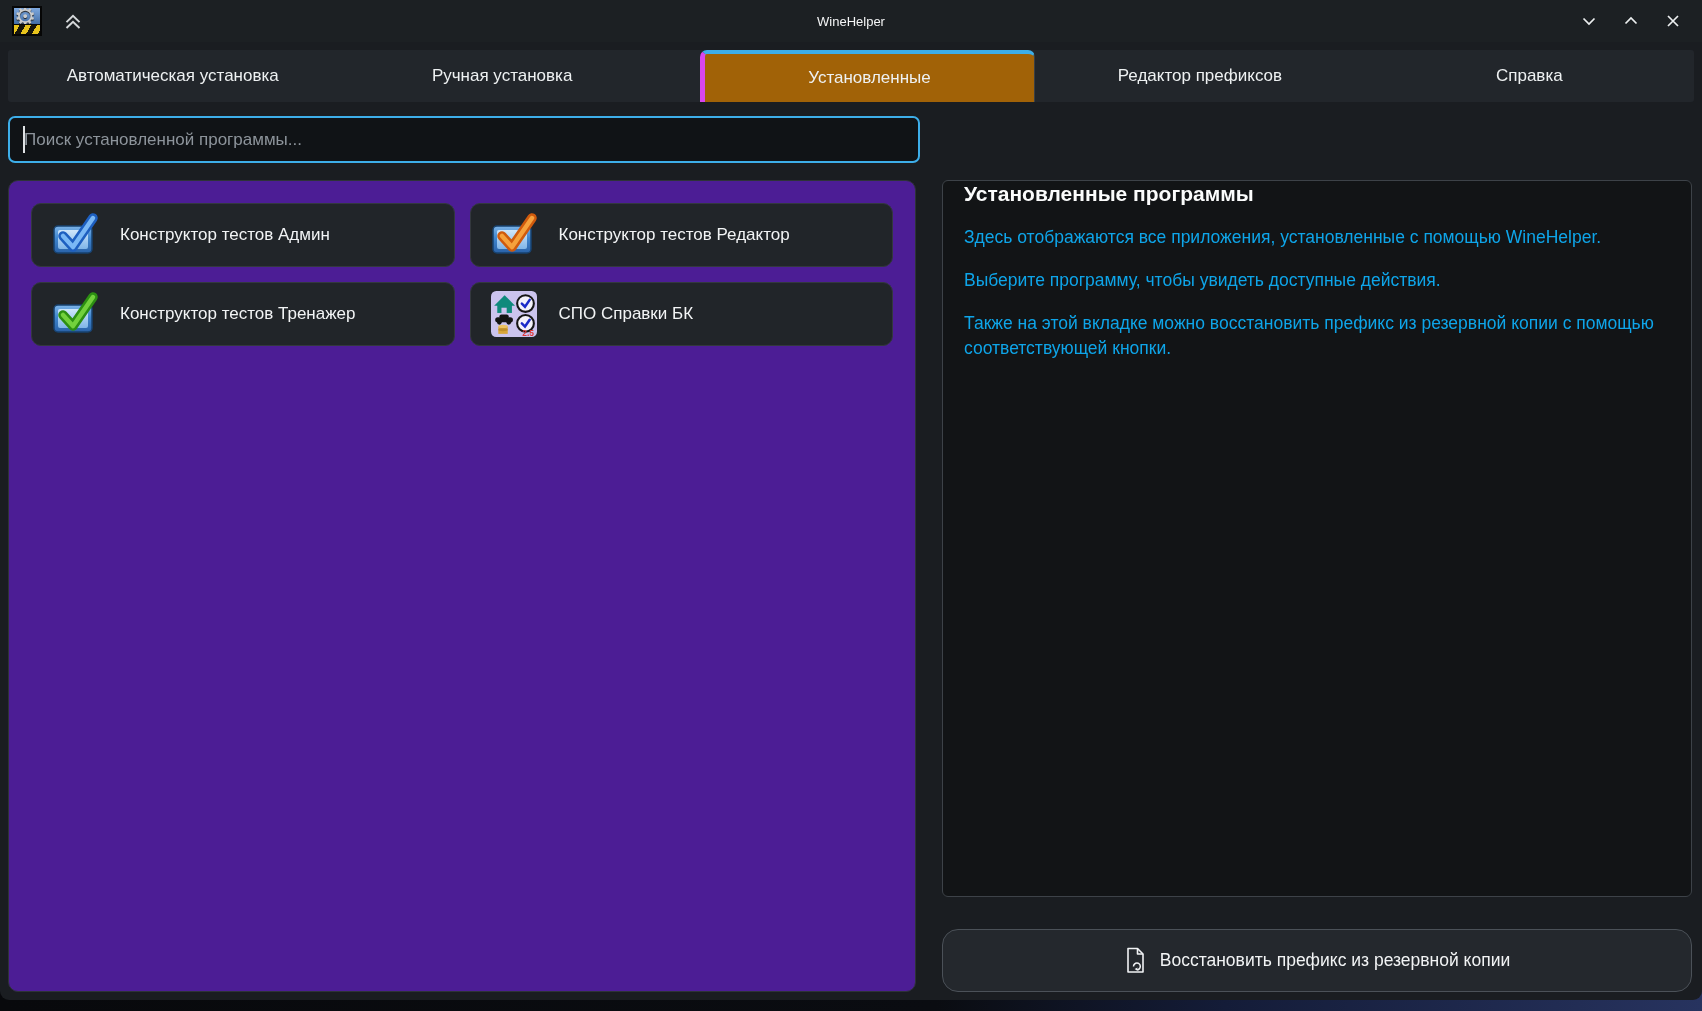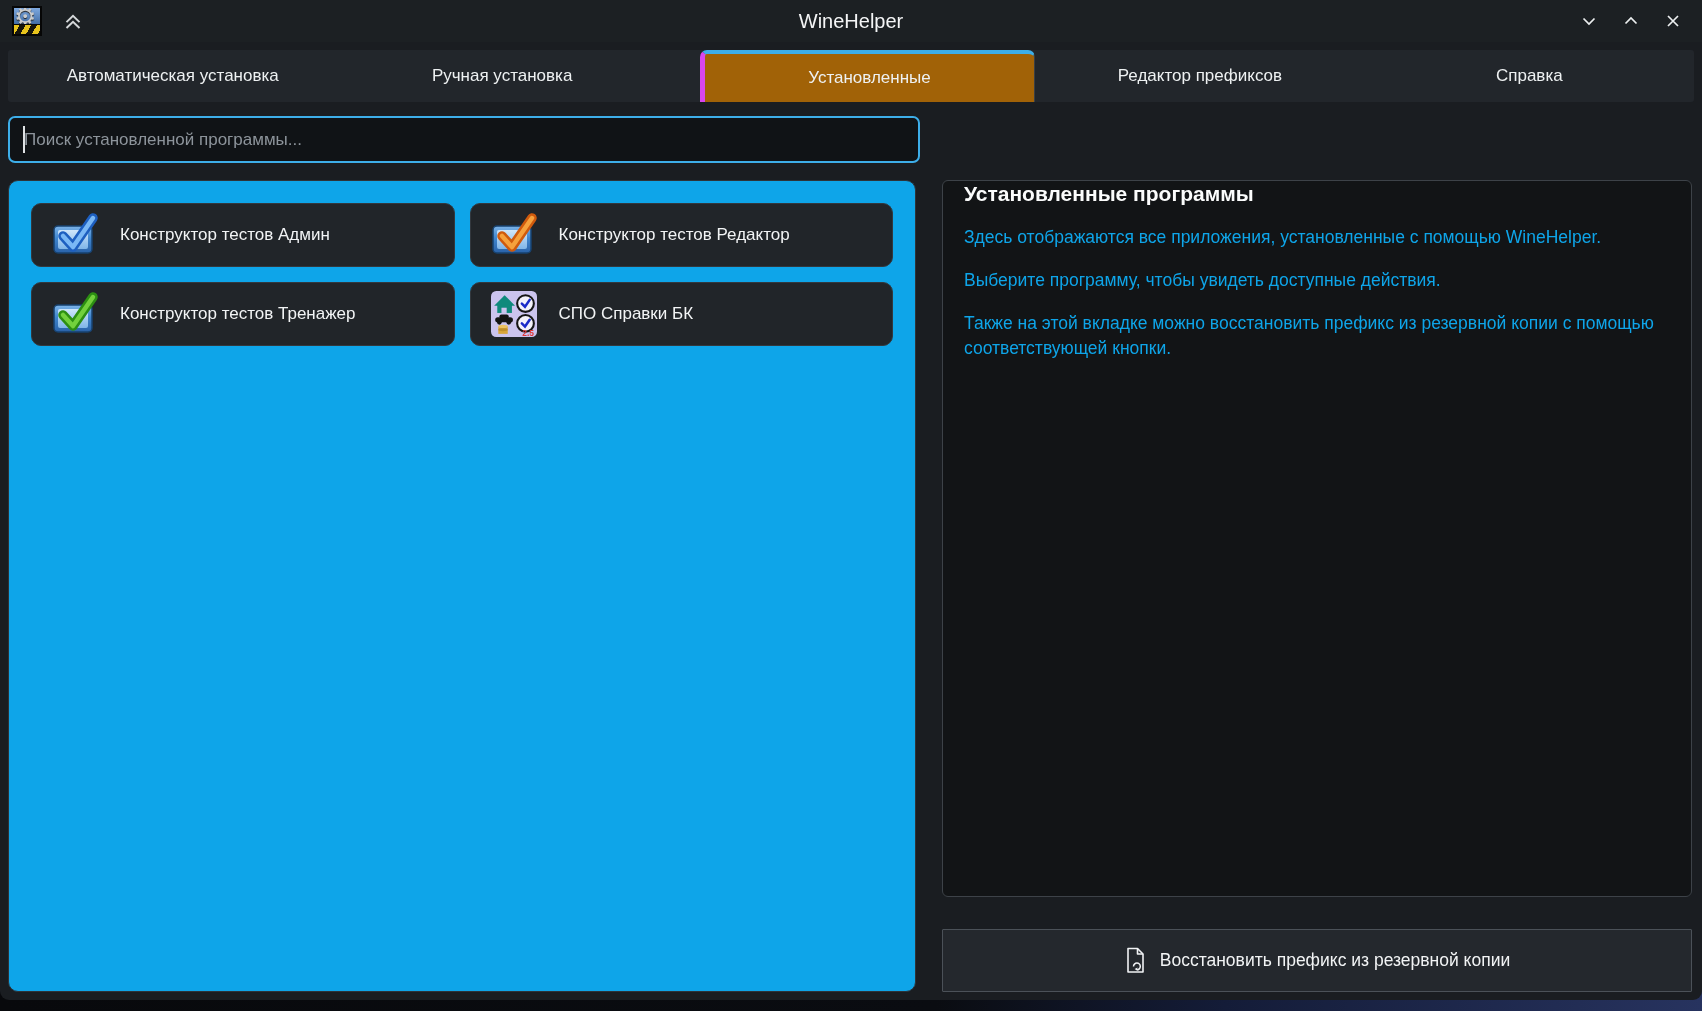--- a/index.html
+++ b/index.html
@@ -33,21 +33,21 @@
     text-shadow:0 1px 1px #222;
   }
   .app-icon .hazard {
     position:absolute; left:0; right:0; bottom:0; height:10px;
     background:repeating-linear-gradient(120deg,#e8c41c 0 5px,#17150c 5px 10px);
     border-top:1px solid #0a0a0a;
   }
   .shade-btn { margin-left:16px; width:30px; height:30px; display:flex; align-items:center; justify-content:center; background:none; border:none; cursor:pointer; }
   .win-title {
     position:absolute; left:0; right:0; text-align:center;
-    font-size:20px; color:#f4f5f6; pointer-events:none;
+    font-size:13px; color:#f4f5f6; pointer-events:none;
   }
   .win-controls { margin-left:auto; display:flex; gap:8px; z-index:2; }
   .win-btn { width:34px; height:34px; display:flex; align-items:center; justify-content:center; background:none; border:none; cursor:pointer; }
   
   .tabbar {
     margin:8px 8px 0 8px; height:52px; flex:none;
     display:flex; background:#22262b; border-radius:3px;
   }
   .tab {
     flex:1 1 0; display:flex; align-items:center; justify-content:center;
@@ -70,21 +70,21 @@
     color:#eef1f2; font-size:17px; padding:0 14px;
     font-family:"Liberation Sans","DejaVu Sans",sans-serif;
     outline:none;
   }
   .search-input::placeholder { color:#8d949b; opacity:1; }
   .caret { position:absolute; left:15px; top:10px; width:2px; height:27px; background:#dfe2e4; }
   .main { flex:1; display:flex; gap:26px; margin-top:17px; min-height:0; }
   
   .prog-panel {
     width:908px; flex:none;
-    background:#0ea5e9; border:1px solid #2e3338; border-radius:10px;
+    background:#4c1d95; border:1px solid #2e3338; border-radius:10px;
     padding:22px;
     display:grid; grid-template-columns:1fr 1fr; gap:15px; align-content:start;
   }
   .prog-card {
     height:64px; background:#212529; border:1px solid #33383e; border-radius:10px;
     display:flex; align-items:center; padding:0 18px; gap:20px;
     cursor:pointer; color:#f2f4f5; font-size:17px;
     font-family:"Liberation Sans","DejaVu Sans",sans-serif;
     text-align:left;
   }
@@ -92,21 +92,21 @@
   
   .right-col { flex:1; display:flex; flex-direction:column; min-width:0; }
   .info-panel {
     flex:1; background:#121416; border:1px solid #3d4248; border-radius:6px;
     padding:1px 21px; overflow:hidden;
   }
   .info-panel h2 { font-size:21px; font-weight:bold; color:#fbfcfc; margin-bottom:19px; }
   .info-panel p { font-size:17.5px; line-height:1.42; color:#0ea5e9; margin-bottom:18px; }
   .restore-btn {
     margin-top:32px; height:63px; flex:none;
-    background:#24282d; border:1px solid #4b5158; border-radius:1px;
+    background:#24282d; border:1px solid #4b5158; border-radius:16px;
     display:flex; align-items:center; justify-content:center; gap:13px;
     color:#f2f4f5; font-size:17.5px; cursor:pointer;
     font-family:"Liberation Sans","DejaVu Sans",sans-serif;
   }
   .desktop-strip { position:absolute; left:0; bottom:0; width:100%; height:11px; }
 </style>
 </head>
 <body>
 
 <div class="window">

